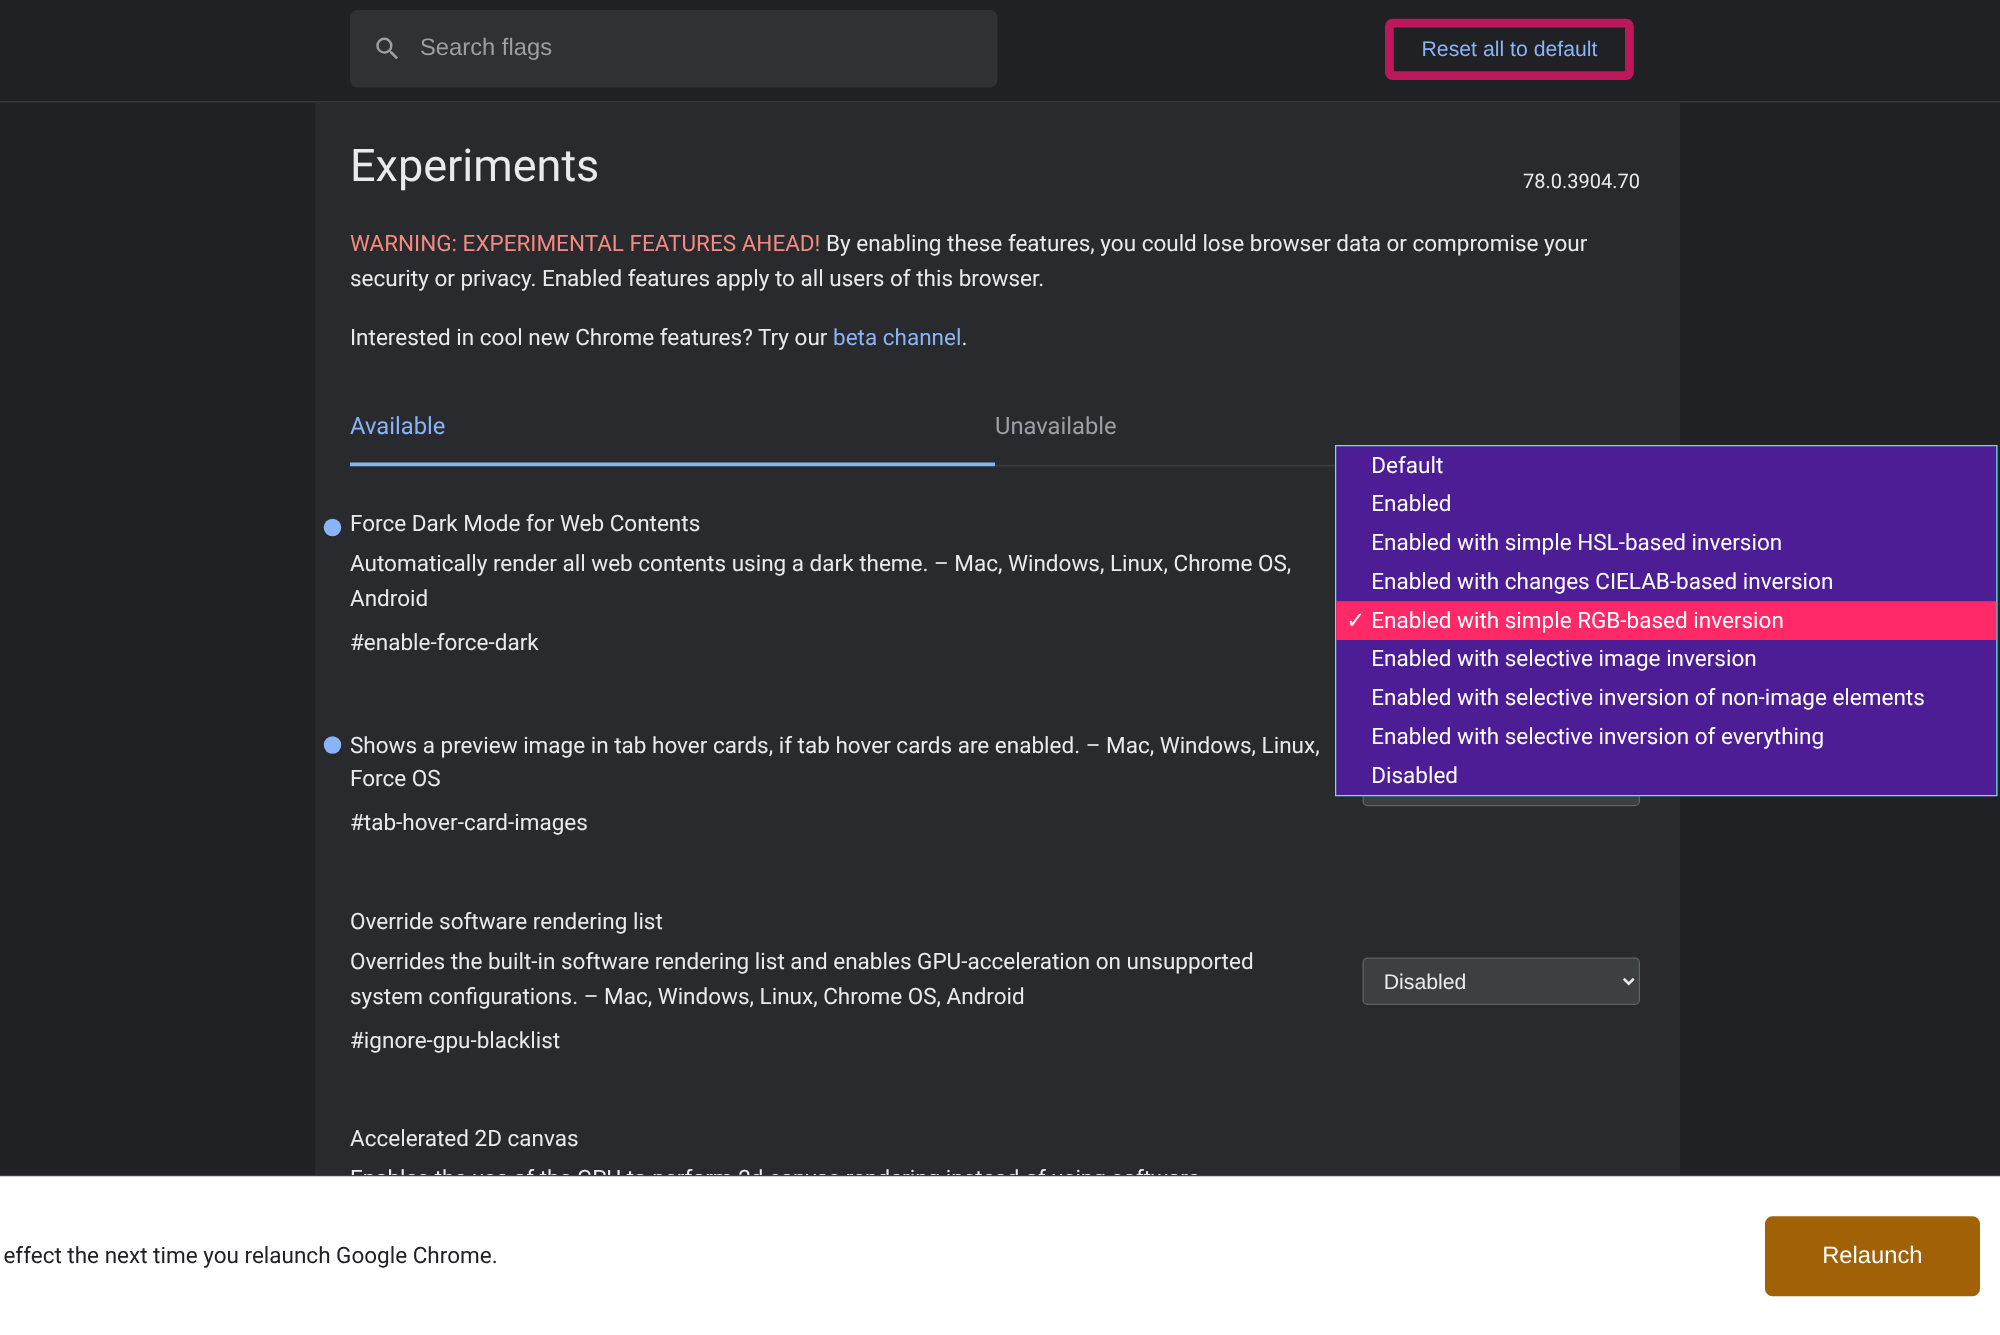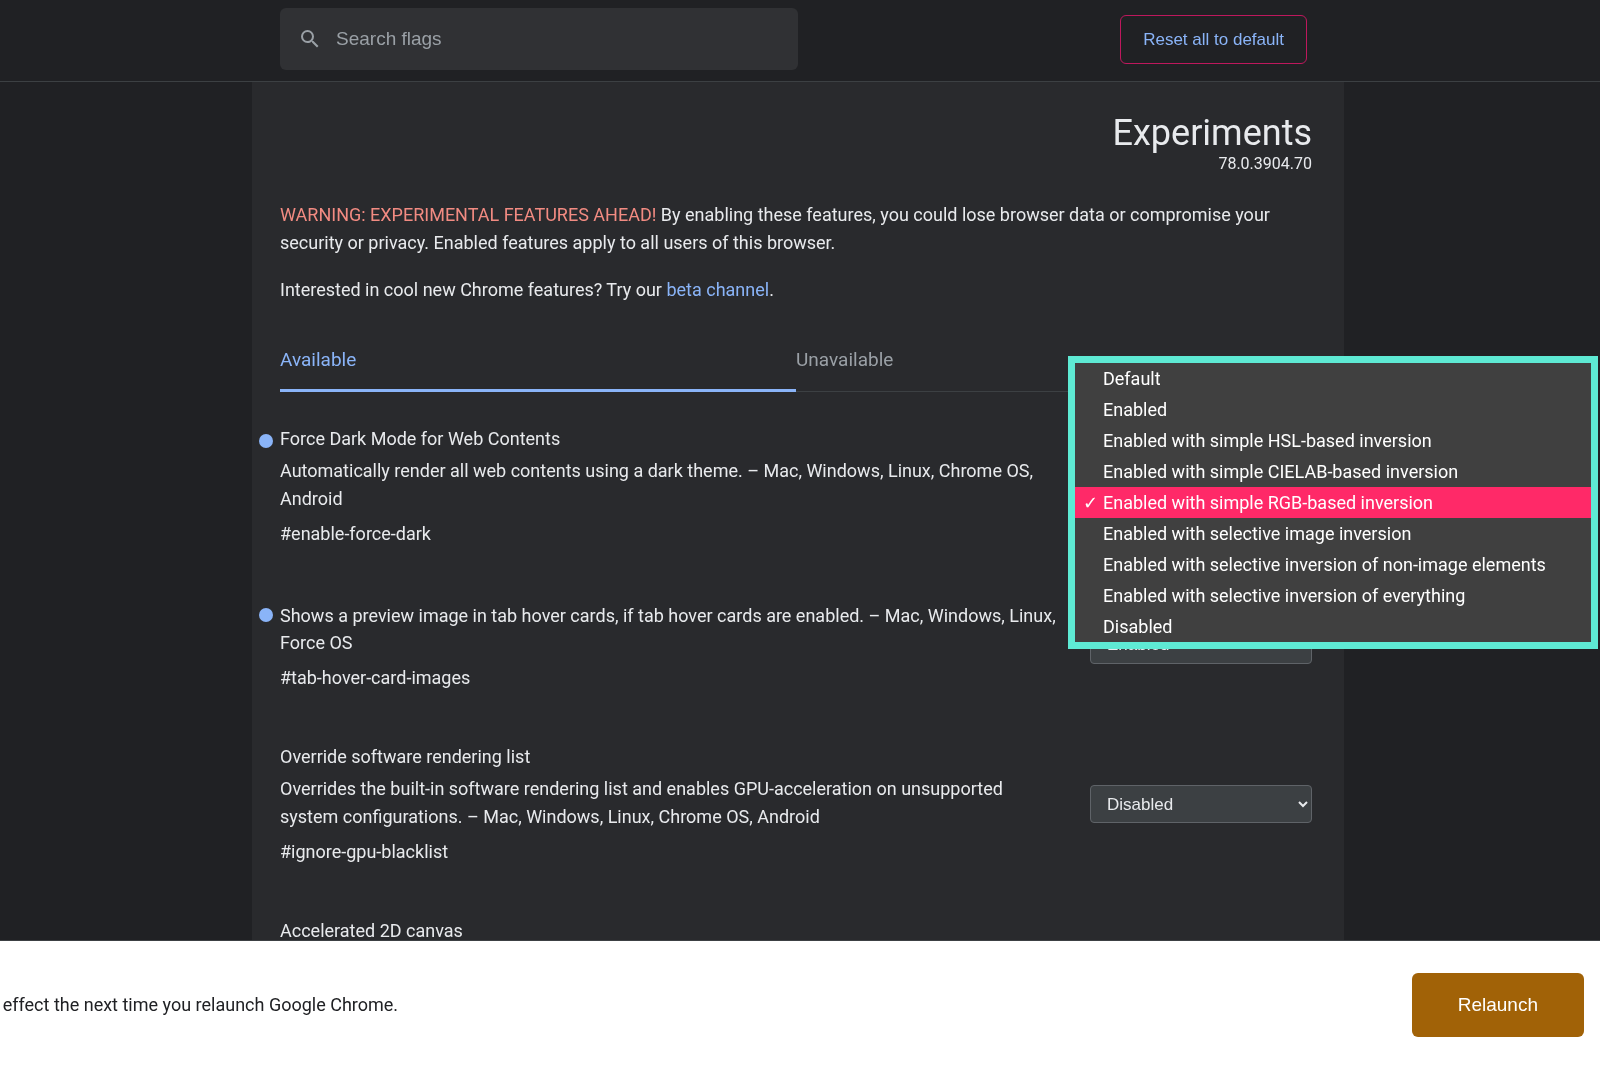--- a/index.html
+++ b/index.html
@@ -48,42 +48,41 @@
     color: #e8eaed;
     font-size: 19px;
   }
   .search-input::placeholder { color: #9aa0a6; }
   .reset-btn {
     position: absolute;
     right: 293px;
     top: 15px;
     height: 49px;
     padding: 0 22px;
-    border: 1px solid #be185d;
+    border: 7px solid #be185d;
     background: transparent;
     color: #8ab4f8;
     border-radius: 6px;
     font-size: 17px;
     cursor: pointer;
   }
   .main {
     position: absolute;
     left: 252px;
     top: 82px;
     width: 1092px;
     bottom: 0;
     background: #292a2d;
     padding: 30px 32px 0 28px;
   }
   .header-row {
     display: flex;
     justify-content: space-between;
     align-items: flex-end;
     margin-bottom: 28px;
-    flex-direction: column;
   }
   h1 { font-size: 36px; font-weight: 400; color: #e8eaed; }
   .version { color: #e8eaed; font-size: 16px; }
   .warning-line {
     font-size: 18px;
     line-height: 1.55;
     margin-bottom: 22px;
   }
   .warn-red { color: #f28b82; }
   .interest-line {
@@ -145,22 +144,22 @@
     border-radius: 4px;
     font-size: 17px;
     padding: 0 12px;
     cursor: pointer;
   }
   .dropdown-open {
     position: absolute;
     top: 356px;
     left: 1068px;
     width: 530px;
-    background: #404040;
-    border: 7px solid #5eead4;
+    background: #4c1d95;
+    border: 1px solid #5eead4;
     z-index: 50;
     font-size: 18px;
   }
   .dd-item {
     padding: 2px 12px 2px 28px;
     color: #ffffff;
     cursor: pointer;
     line-height: 1.5;
     position: relative;
     white-space: nowrap;
@@ -282,21 +281,21 @@
       <div class="flag-desc">Enables the use of the GPU to perform 2d canvas rendering instead of using software</div>
     </div>
     <div class="flag-right"></div>
   </div>
 </div>
 
 <div class="dropdown-open">
   <div class="dd-item">Default</div>
   <div class="dd-item">Enabled</div>
   <div class="dd-item">Enabled with simple HSL-based inversion</div>
-  <div class="dd-item">Enabled with simple CIELAB-based inversion</div>
+  <div class="dd-item">Enabled with changes CIELAB-based inversion</div>
   <div class="dd-item sel">Enabled with simple RGB-based inversion</div>
   <div class="dd-item">Enabled with selective image inversion</div>
   <div class="dd-item">Enabled with selective inversion of non-image elements</div>
   <div class="dd-item">Enabled with selective inversion of everything</div>
   <div class="dd-item">Disabled</div>
 </div>
 
 <div class="bottom-bar">
   <span class="bottom-msg">ur changes will take effect the next time you relaunch Google Chrome.</span>
   <button class="relaunch">Relaunch</button>

